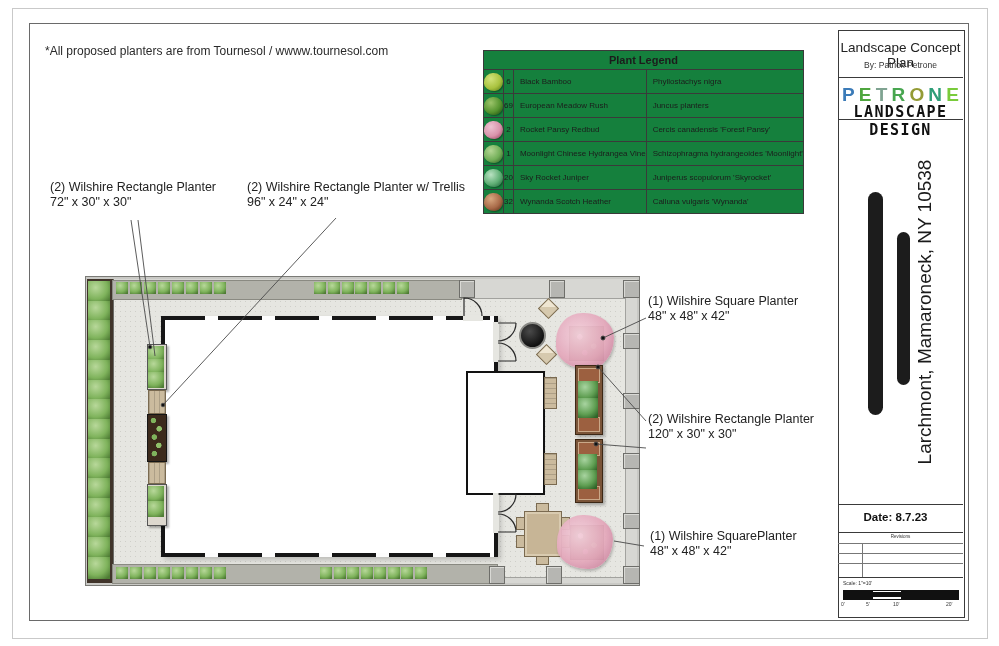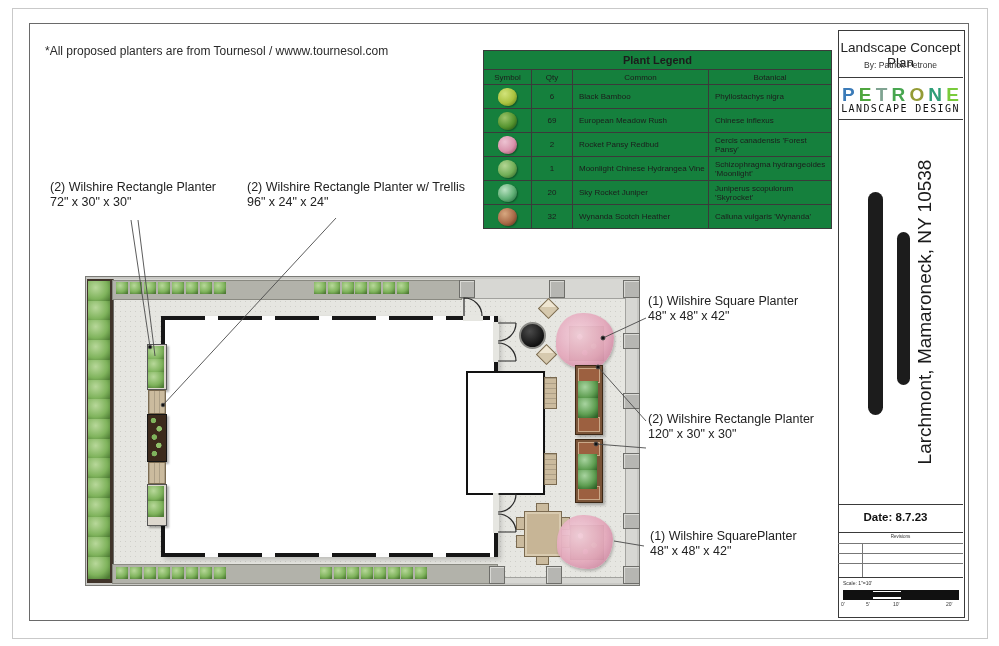--- a/index.html
+++ b/index.html
@@ -61,21 +61,21 @@
                        radial-gradient(circle at 35% 48%,#7fb35c 2.5px,transparent 3px),
                        radial-gradient(circle at 60% 66%,#8fc06a 2.5px,transparent 3px),
                        radial-gradient(circle at 35% 84%,#7fb35c 2.5px,transparent 3px);}
   
   .tblock{left:838px;top:30px;width:125px;height:586px;border:1px solid #3a3a3a;background:#fff;}
   .tb-line{left:838px;width:125px;height:0;border-top:1px solid #3a3a3a;}
   .tb-title{left:838px;top:40px;width:125px;text-align:center;font-size:13.5px;color:#222;}
   .tb-by{left:838px;top:60px;width:125px;text-align:center;font-size:8.5px;color:#333;}
   .logo-word{left:842px;top:84px;width:117px;display:flex;justify-content:space-between;
              font-size:19px;font-weight:bold;}
-  .logo-sub{left:840px;top:103px;width:121px;text-align:center;font-size:10px;font-weight:normal;
+  .logo-sub{left:840px;top:103px;width:121px;text-align:center;font-size:15px;font-weight:bold;
             letter-spacing:1.4px;font-family:"DejaVu Sans Mono",monospace;color:#111;}
   .location{width:330px;height:24px;left:761px;top:300px;transform:rotate(-90deg);
             text-align:center;font-size:19px;color:#1a1a1a;}
   .redact{background:#1c1c1c;border-radius:8px;}
   .tb-date{left:838px;top:511px;width:115px;text-align:center;font-size:11.5px;font-weight:600;color:#111;}
   .tb-rev{left:838px;top:534px;width:125px;text-align:center;font-size:4.5px;color:#333;}
   .rev-line{left:838px;width:125px;height:0;border-top:1px solid #777;}
   .rev-vline{left:862px;top:543px;width:0;height:34px;border-left:1px solid #777;}
   .tb-scale{left:843px;top:580px;font-size:5px;color:#333;}
   .scalebar{left:843px;top:590px;width:114px;height:8px;border:1px solid #111;display:flex;}
@@ -91,43 +91,37 @@
 <div class="abs outer-frame"></div>
 <div class="abs main-frame"></div>
 
 <div class="abs note">*All proposed planters are from Tournesol / wwww.tournesol.com</div>
 
 <table class="abs legend">
   <thead>
     <tr>
         <th class="title" colspan="4">Plant Legend</th>
       </tr>
-    <tr>
-      <th class="col" style="width:45px">Symbol</th>
-      <th class="col" style="width:38px">Qty</th>
-      <th class="col" style="width:133px">Common</th>
-      <th class="col" style="width:120px">Botanical</th>
-    </tr>
   </thead>
   <tbody id="legend-body">
       <tr>
         <td class="c">
           <div class="sym-blob" style="background: radial-gradient(circle at 36% 32%, rgb(210, 227, 122), rgb(169, 194, 63) 55%, rgb(108, 138, 31) 85%);"></div>
         </td>
         <td class="c">6</td>
         <td>Black Bamboo</td>
         <td>Phyllostachys nigra</td>
       </tr>
       <tr>
         <td class="c">
           <div class="sym-blob" style="background: radial-gradient(circle at 36% 32%, rgb(156, 196, 106), rgb(85, 148, 47) 55%, rgb(44, 92, 22) 85%);"></div>
         </td>
         <td class="c">69</td>
         <td>European Meadow Rush</td>
-        <td>Chinese inflexus</td>
+        <td>Juncus planters</td>
       </tr>
       <tr>
         <td class="c">
           <div class="sym-blob" style="background: radial-gradient(circle at 36% 32%, rgb(237, 195, 210), rgb(216, 147, 171) 55%, rgb(164, 80, 108) 85%);"></div>
         </td>
         <td class="c">2</td>
         <td>Rocket Pansy Redbud</td>
         <td>Cercis canadensis 'Forest Pansy'</td>
       </tr>
       <tr>

